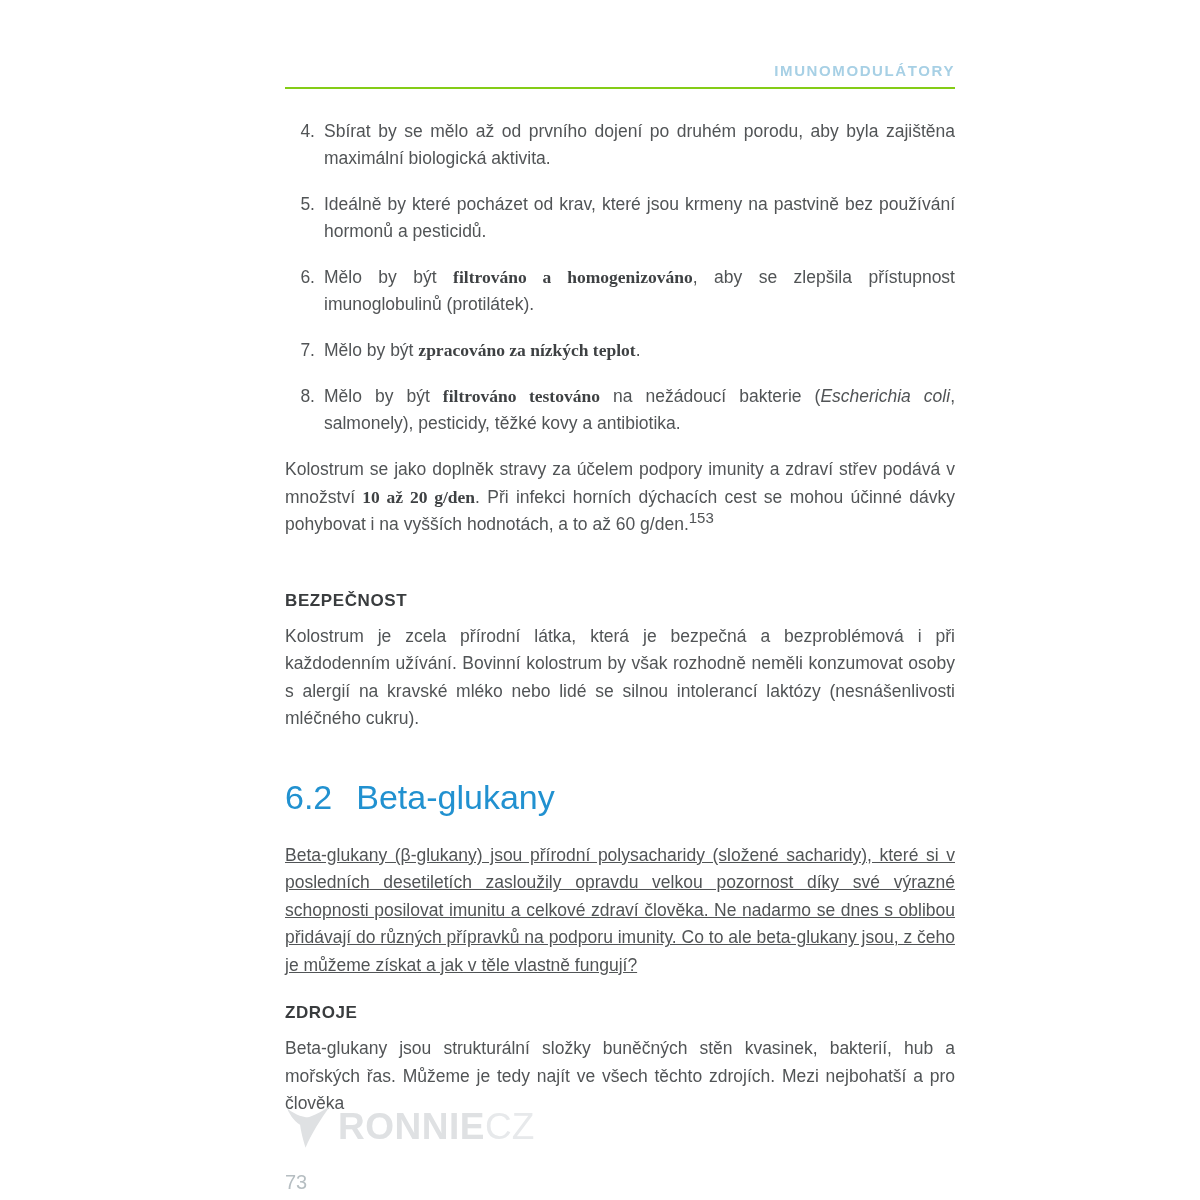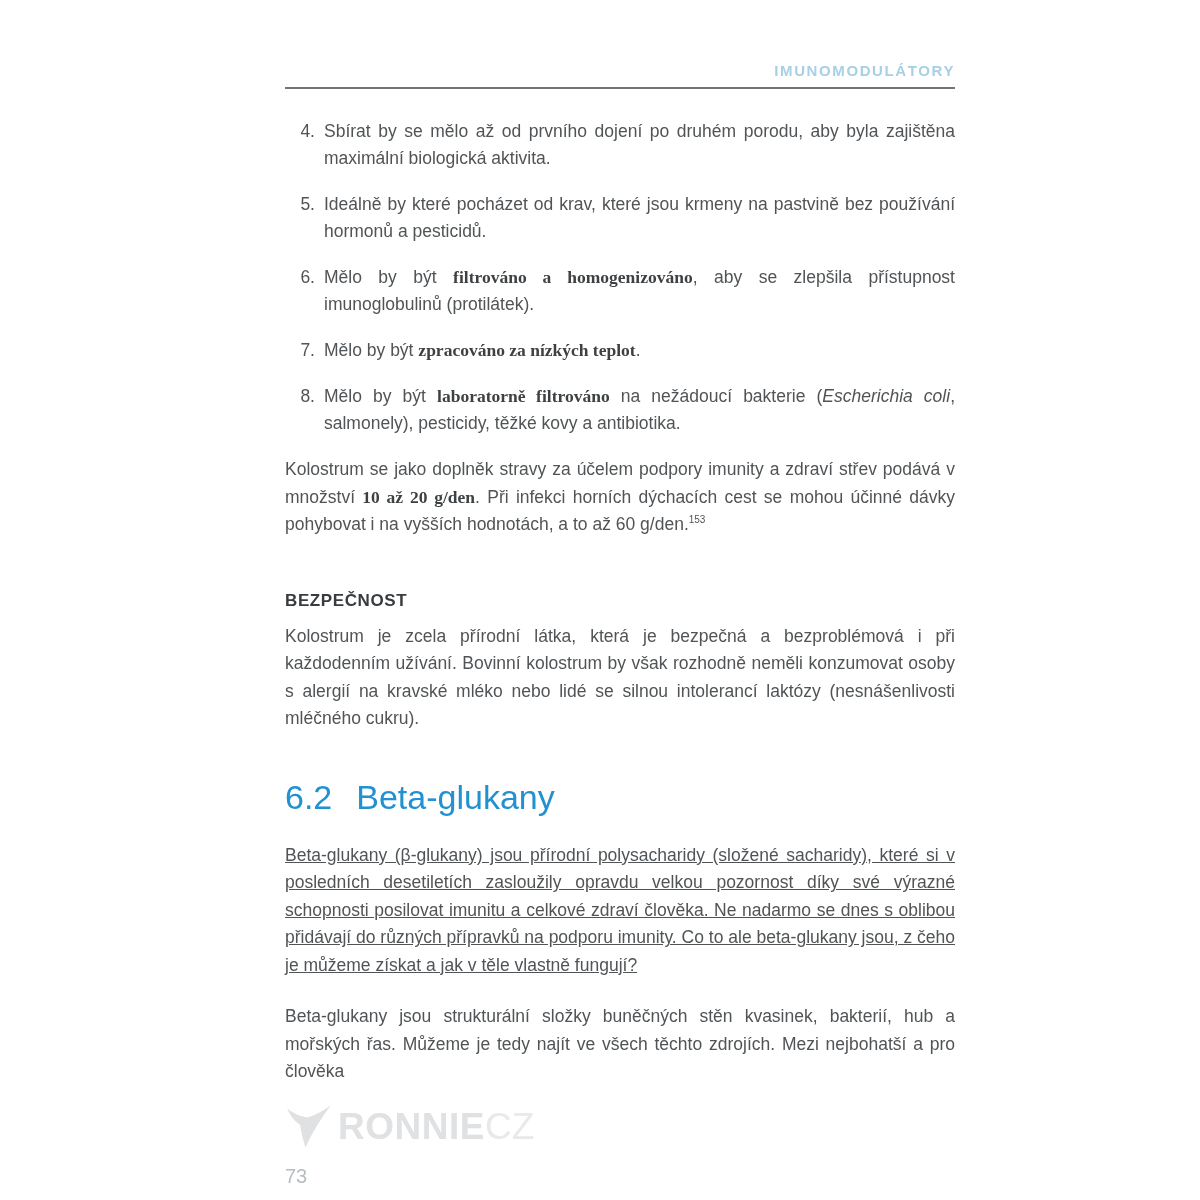--- a/index.html
+++ b/index.html
@@ -3,33 +3,33 @@
 <meta charset="utf-8">
 <style>
   html,body{margin:0;padding:0;background:#ffffff;}
   body{width:1200px;height:1200px;overflow:hidden;
        font-family:"Liberation Sans", sans-serif;color:#515456;}
   .page{position:relative;width:1200px;height:1200px;background:#ffffff;}
   .content{position:absolute;left:285px;width:670px;top:0;}
 
   
   .running-head-wrap{margin-top:62px;padding-bottom:7px;text-align:right;
-       border-bottom:2px solid #737373;}
+       border-bottom:2px solid #84cc16;}
   .running-head{font-size:15px;font-weight:bold;letter-spacing:1.6px;color:#a7d0e5;}
 
   
   ol.criteria{margin:29px 0 0;padding:0;list-style:none;}
   ol.criteria li{display:flex;margin-bottom:19px;
        font-size:17.5px;line-height:27px;}
   ol.criteria .num{flex:none;width:18px;margin-left:12px;margin-right:9px;text-align:right;}
   ol.criteria .li-text{flex:1;text-align:justify;}
 
   b{font-weight:bold;color:#3e4143;font-family:Liberation Serif, serif;}
   i{font-style:italic;}
-  sup{font-size:10px;vertical-align:super;line-height:0;}
+  sup{font-size:15px;vertical-align:super;line-height:0;}
 
   
   .section h2{margin:0;font-size:17px;font-weight:bold;letter-spacing:.6px;color:#393c3e;}
   .section p{margin:12px 0 0;font-size:17.5px;line-height:27.5px;text-align:justify;}
   .section-davkovani{margin-top:14px;}
   .section-bezpecnost{margin-top:52px;}
   .section-zdroje{margin-top:24px;}
 
   
   h1.chapter{margin:46px 0 0;font-size:34px;font-weight:normal;color:#2191d0;line-height:1.1;}
@@ -37,21 +37,21 @@
   .chapter-intro{margin:26px 0 0;font-size:17.5px;line-height:27.5px;text-align:justify;text-decoration:underline;}
 
   
   footer{position:absolute;left:285px;width:670px;top:1104px;
        display:flex;justify-content:space-between;align-items:flex-start;flex-direction:column;}
   .logo{display:flex;align-items:flex-start;}
   .logo svg{width:48px;height:46px;fill:#dfe1e3;margin-right:5px;}
   .logo-text{font-size:37px;font-weight:bold;letter-spacing:.5px;line-height:1;
        color:#dfe1e3;margin-top:4px;}
   .logo-suffix{font-weight:normal;color:#e7e9eb;letter-spacing:0;}
-  .page-num{font-size:20px;color:#b6bec2;margin-top:15px;}
+  .page-num{font-size:20px;color:#b6bec2;margin-top:21px;}
 </style>
 </head>
 <body>
 
 <div class="page">
   <div class="content">
 
     <div class="running-head-wrap">
       <span class="running-head">IMUNOMODULÁTORY</span>
     </div>
@@ -68,41 +68,42 @@
         <li>
           <span class="num">6.</span>
           <span class="li-text"><span>Mělo by být </span><b>filtrováno a homogenizováno</b><span>, aby se zlepšila přístupnost imunoglobulinů (protilátek).</span></span>
         </li>
         <li>
           <span class="num">7.</span>
           <span class="li-text"><span>Mělo by být </span><b>zpracováno za nízkých teplot</b><span>.</span></span>
         </li>
         <li>
           <span class="num">8.</span>
-          <span class="li-text"><span>Mělo by být </span><b>laboratorně filtrováno</b><span> na nežádoucí bakterie (</span><i>Escherichia coli</i><span>, salmonely), pesticidy, těžké kovy a antibiotika.</span></span>
+          <span class="li-text"><span>Mělo by být </span><b>filtrováno testováno</b><span> na nežádoucí bakterie (</span><i>Escherichia coli</i><span>, salmonely), pesticidy, těžké kovy a antibiotika.</span></span>
         </li>
       </ol>
 
     <div id="sections-before">
         <div class="section section-davkovani">
           <p><span>Kolostrum se jako doplněk stravy za účelem podpory imunity a zdraví střev podává v množství </span><b>10 až 20 g/den</b><span>. Při infekci horních dýchacích cest se mohou účinné dávky pohybovat i na vyšších hodnotách, a to až 60 g/den.</span><sup>153</sup></p>
         </div>
         <div class="section section-bezpecnost">
           <h2>BEZPEČNOST</h2>
           <p><span>Kolostrum je zcela přírodní látka, která je bezpečná a bezproblémová i při každodenním užívání. Bovinní kolostrum by však rozhodně neměli konzumovat osoby s alergií na kravské mléko nebo lidé se silnou intolerancí laktózy (nesnášenlivosti mléčného cukru).</span></p>
         </div>
       </div>
 
     <h1 class="chapter">
       <span class="chapter-num">6.2</span><span>Beta-glukany</span>
     </h1>
     <p class="chapter-intro" id="chapter-intro"><span>Beta-glukany (β-glukany) jsou přírodní polysacharidy (složené sacharidy), které si v posledních desetiletích zasloužily opravdu velkou pozornost díky své výrazné schopnosti posilovat imunitu a celkové zdraví člověka. Ne nadarmo se dnes s oblibou přidávají do různých přípravků na podporu imunity. Co to ale beta-glukany jsou, z čeho je můžeme získat a jak v těle vlastně fungují?</span></p>
 
     <div id="sections-after">
         <div class="section section-zdroje">
+          <h2>ZDROJE</h2>
           <p><span>Beta-glukany jsou strukturální složky buněčných stěn kvasinek, bakterií, hub a mořských řas. Můžeme je tedy najít ve všech těchto zdrojích. Mezi nejbohatší a pro člověka</span></p>
         </div>
       </div>
   </div>
 
   <footer>
     <div class="logo">
       <svg viewBox="0 0 40 40" aria-hidden="true">
         <path d="M1 4 C9 10 15 12 23 12 L15 20 C8 16 4 11 1 4 Z"></path>
         <path d="M39 1 C30 13 22 26 17 38 C14 28 12 20 12 14 C20 12 31 7 39 1 Z"></path>

